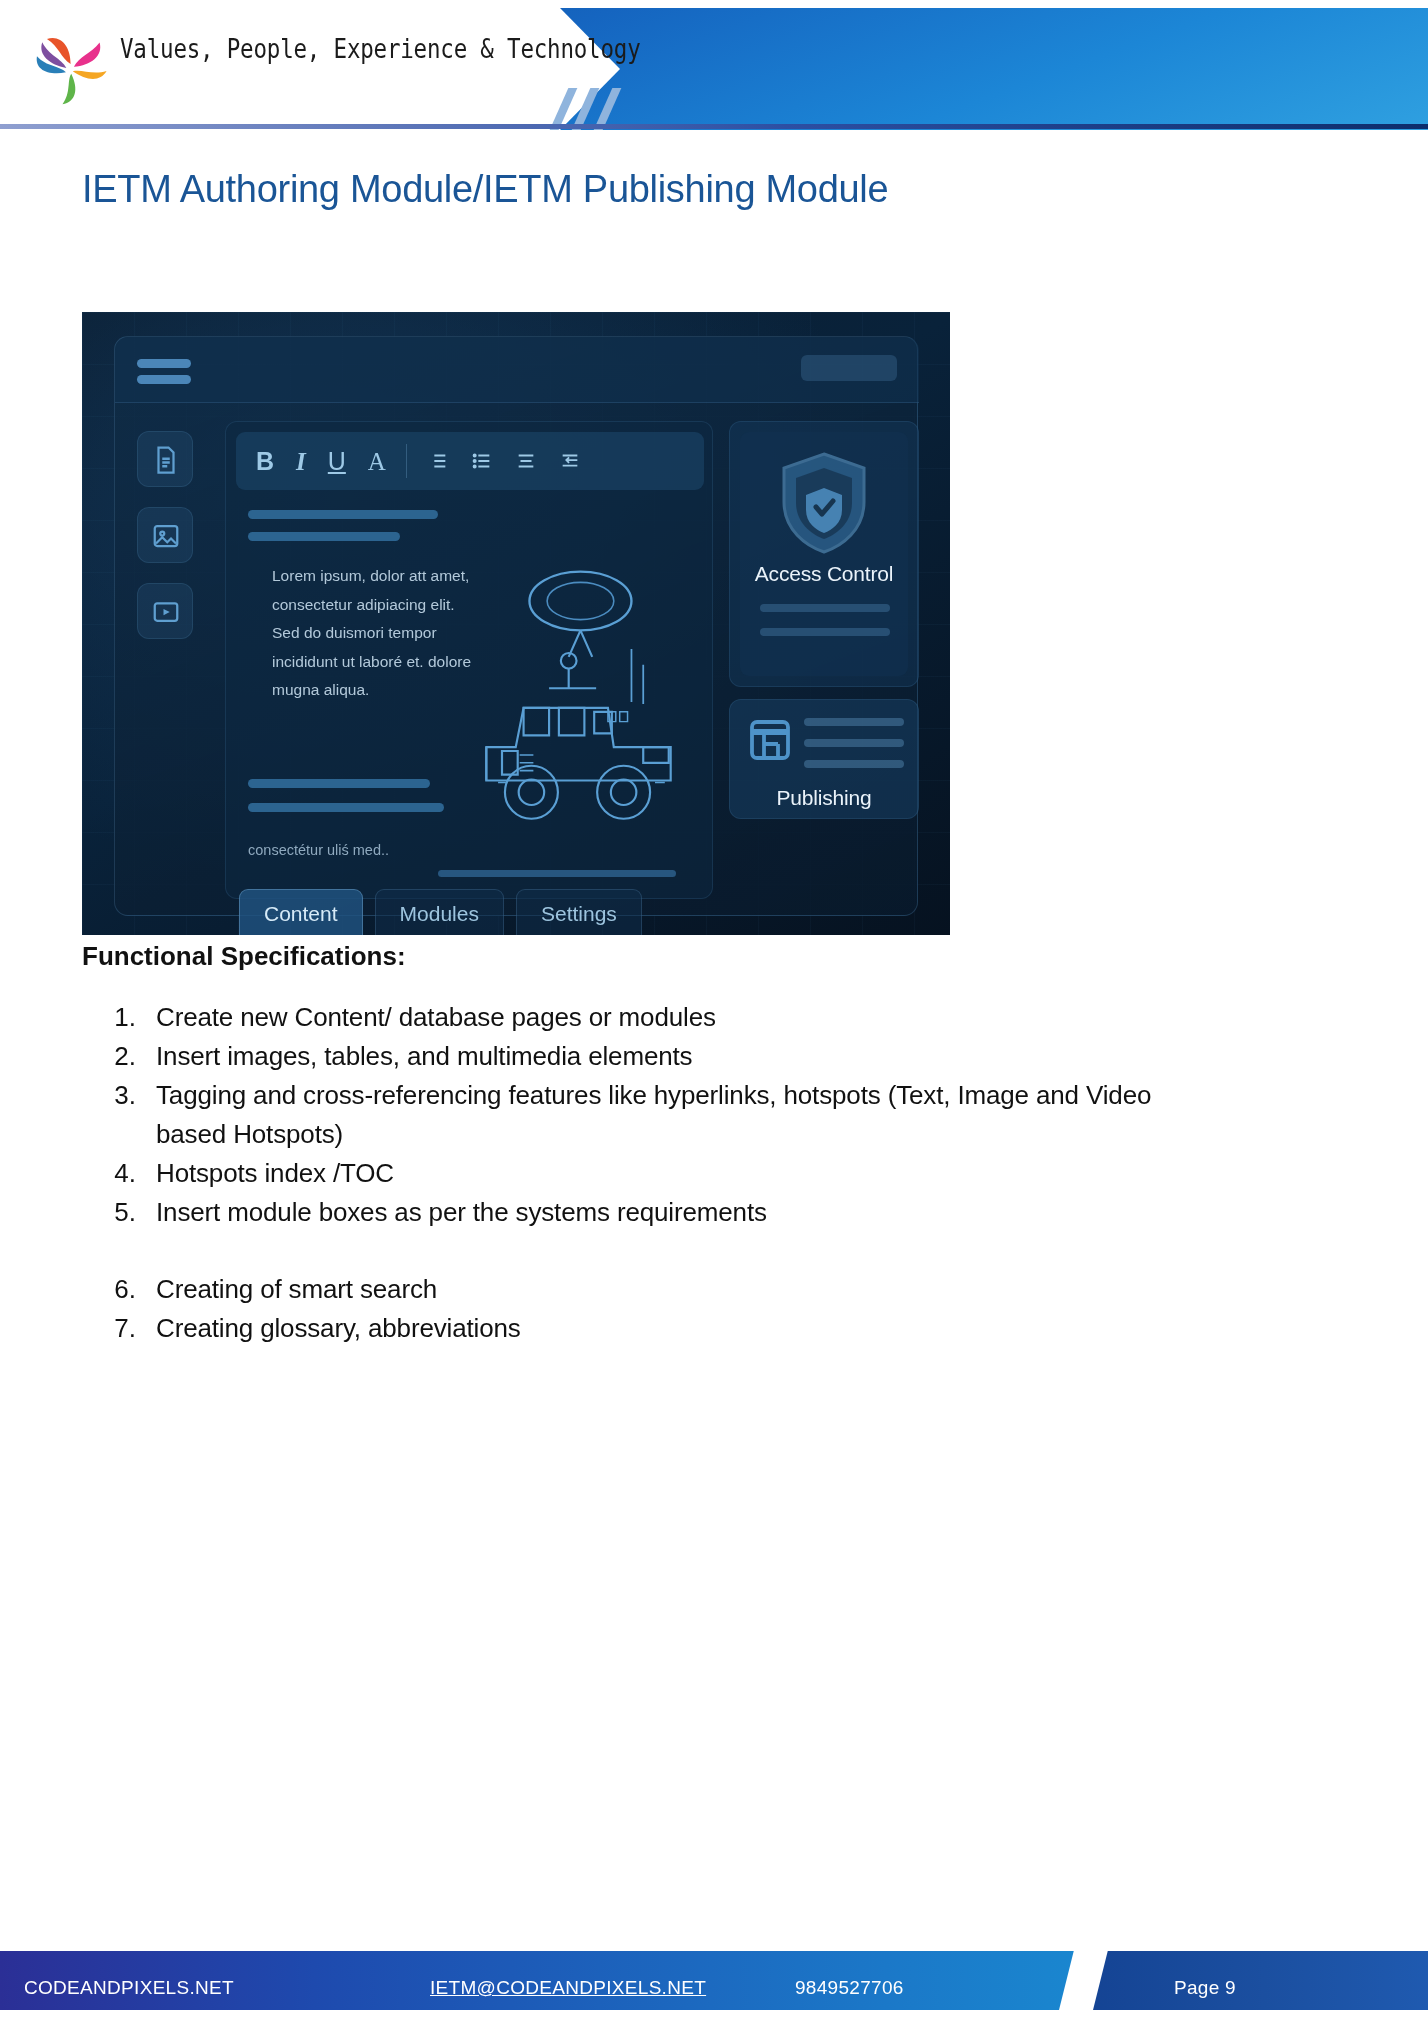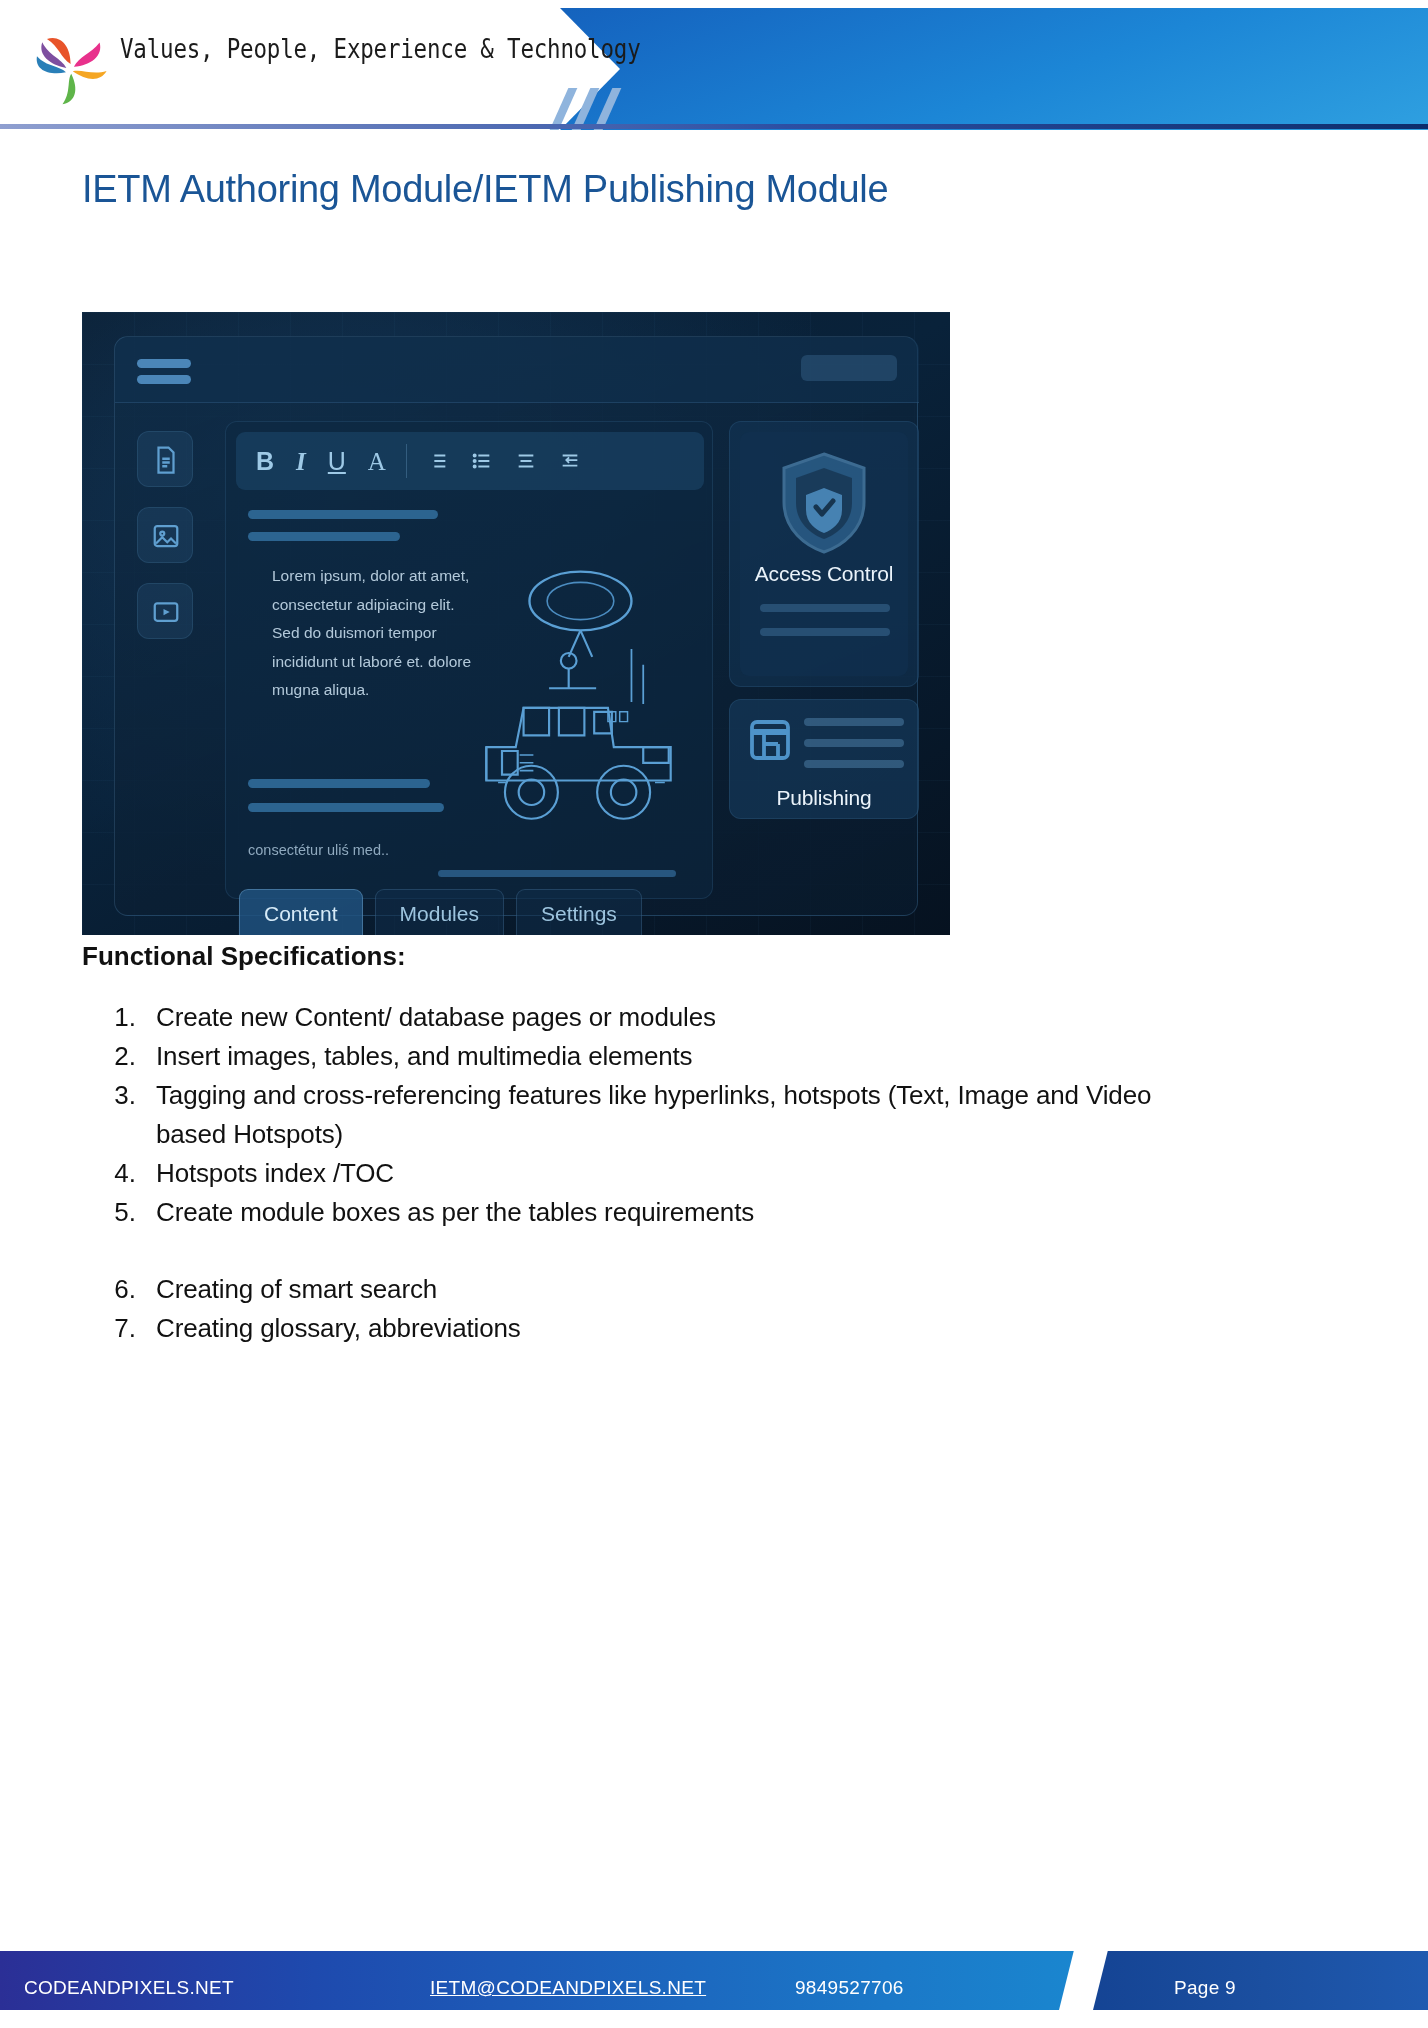--- a/index.html
+++ b/index.html
@@ -400,21 +400,21 @@
     <div class="fs-item">
       <span class="fs-num">3.</span>
       <span class="fs-text">Tagging and cross-referencing features like hyperlinks, hotspots (Text, Image and Video based Hotspots)</span>
     </div>
     <div class="fs-item">
       <span class="fs-num">4.</span>
       <span class="fs-text">Hotspots index /TOC</span>
     </div>
     <div class="fs-item">
       <span class="fs-num">5.</span>
-      <span class="fs-text">Create module boxes as per the tables requirements</span>
+      <span class="fs-text">Insert module boxes as per the systems requirements</span>
     </div>
     <div class="fs-gap"></div>
     <div class="fs-item">
       <span class="fs-num">6.</span>
       <span class="fs-text">Creating of smart search</span>
     </div>
     <div class="fs-item">
       <span class="fs-num">7.</span>
       <span class="fs-text">Creating glossary, abbreviations</span>
     </div>

